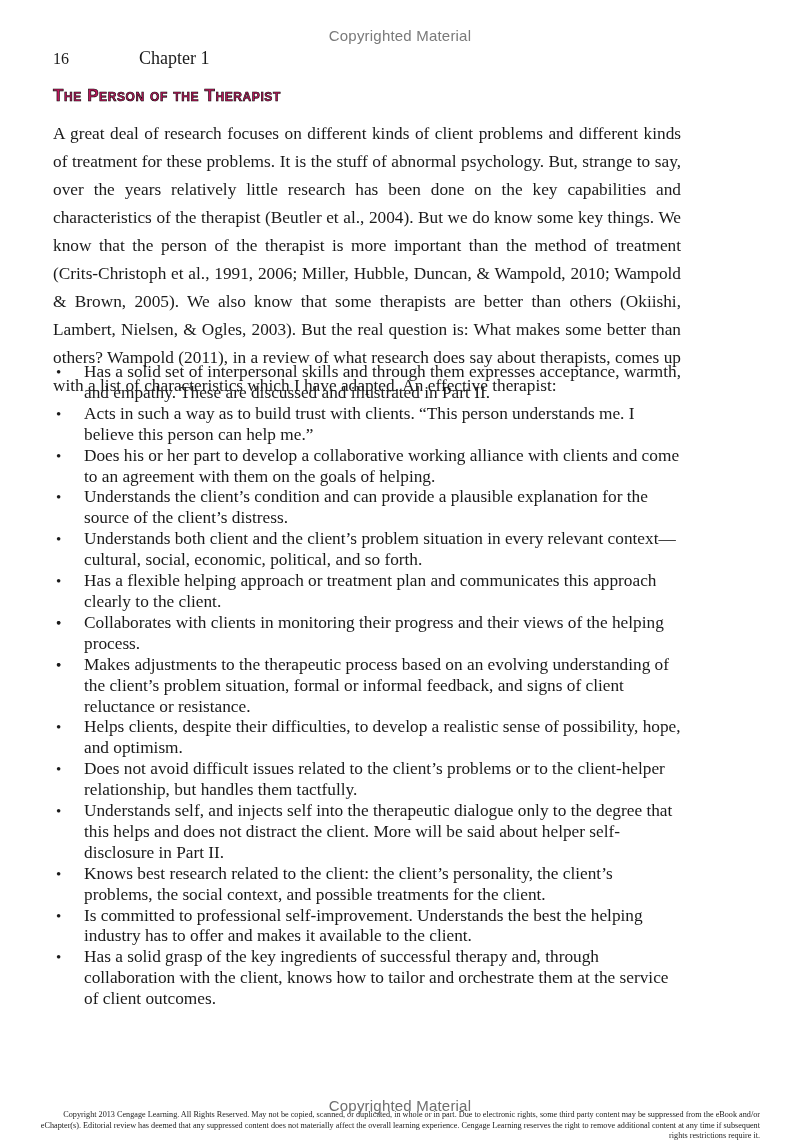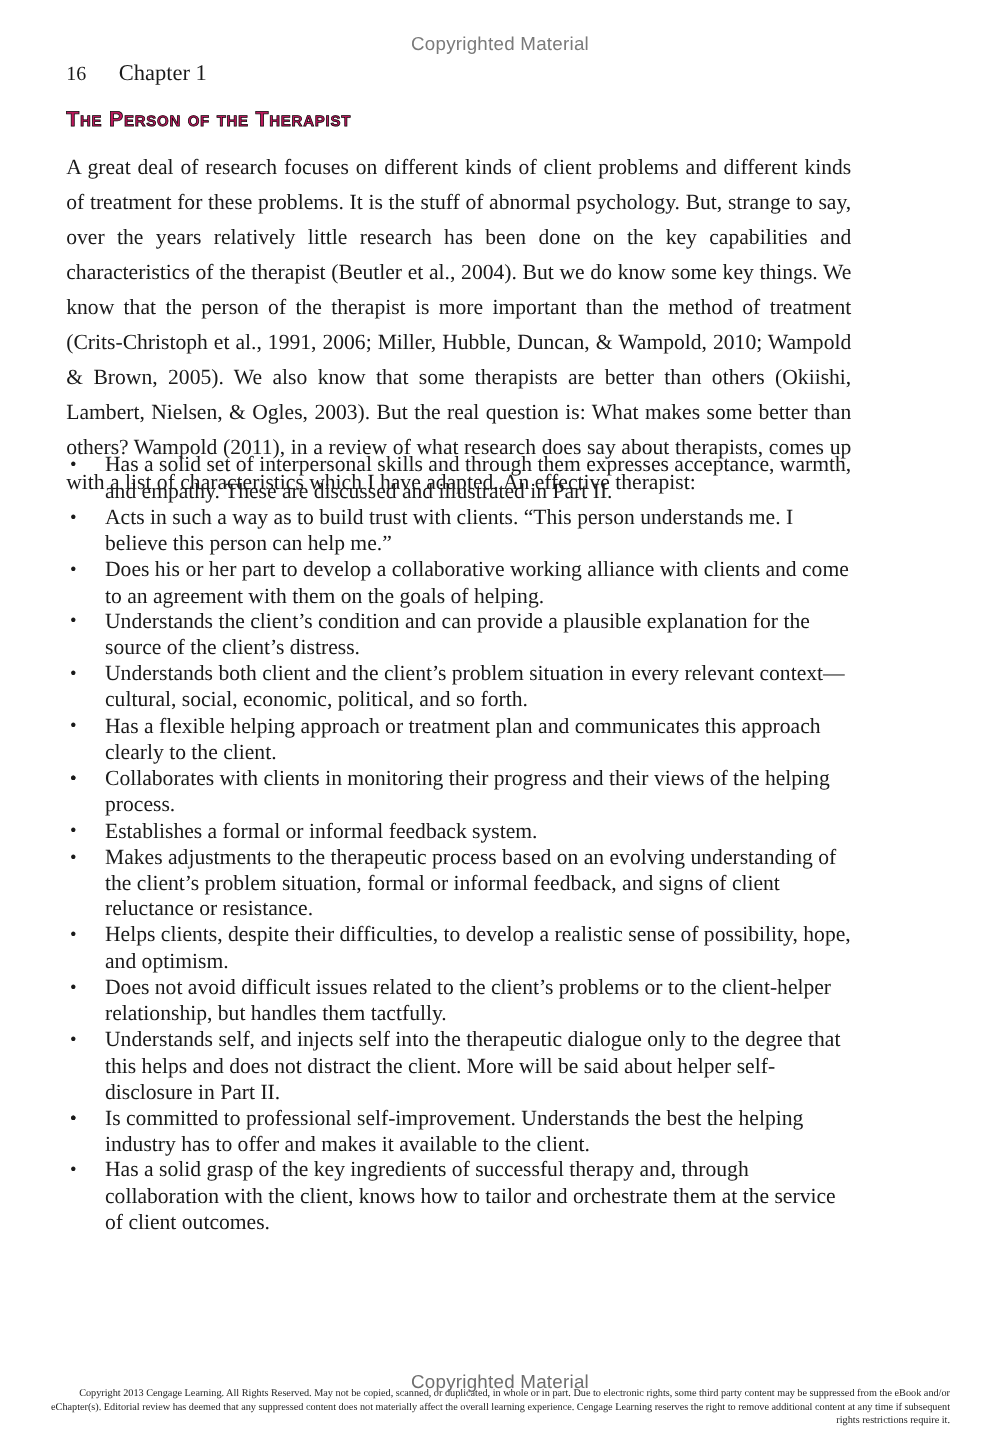--- a/index.html
+++ b/index.html
@@ -28,20 +28,21 @@
     .watermark.top { top: 27px; }
     .watermark.bottom { top: 1097px; font-size: 15px; color: #6e6e6e; }
 
     .running-head {
       position: absolute;
       top: 48px;
       left: 53px;
       display: flex;
       align-items: baseline;
       font-size: 15px;
+      gap: 44px;
     }
     .page-number {
       font-family: "Liberation Serif", serif;
       font-size: 16px;
       width: 42px;
     }
     .chapter-label {
       font-family: Liberation Serif, serif;
       font-size: 18px;
     }
@@ -123,25 +124,25 @@
 
 <ul class="characteristics">
   <li><span class="bullet">•</span><span>Has a solid set of interpersonal skills and through them expresses acceptance, warmth, and empathy. These are discussed and illustrated in Part II.</span></li>
   <li><span class="bullet">•</span><span>Acts in such a way as to build trust with clients. “This person understands me. I believe this person can help me.”</span></li>
   <li><span class="bullet">•</span><span>Does his or her part to develop a collaborative working alliance with clients and come to an agreement with them on the goals of helping.</span></li>
   <li><span class="bullet">•</span><span>Understands the client’s condition and can provide a plausible explanation for the source of the client’s distress.</span></li>
   <li><span class="bullet">•</span><span>Understands both client and the client’s problem situation in every relevant context—cultural, social, economic, political, and so forth.</span></li>
   <li><span class="bullet">•</span><span>Has a flexible helping approach or treatment plan and communicates this approach clearly to the client.</span></li>
   <li><span class="bullet">•</span></li>
   <li><span class="bullet">•</span><span>Collaborates with clients in monitoring their progress and their views of the helping process.</span></li>
-  <li><span class="bullet">•</span><span>Establishes a formal or informal feedback system.</span></li>
+  <li><span class="bullet">•</span></li>
   <li><span class="bullet">•</span><span>Makes adjustments to the therapeutic process based on an evolving under­standing of the client’s problem situation, formal or informal feedback, and signs of client reluctance or resistance.</span></li>
   <li><span class="bullet">•</span><span>Helps clients, despite their difficulties, to develop a realistic sense of possibility, hope, and optimism.</span></li>
   <li><span class="bullet">•</span><span>Does not avoid difficult issues related to the client’s problems or to the client-helper relationship, but handles them tactfully.</span></li>
   <li><span class="bullet">•</span><span>Understands self, and injects self into the therapeutic dialogue only to the degree that this helps and does not distract the client. More will be said about helper self-disclosure in Part II.</span></li>
-  <li><span class="bullet">•</span></li>
+  <li><span class="bullet">•</span><span>Knows best research related to the client: the client’s personality, the client’s problems, the social context, and possible treatments for the client.</span></li>
   <li><span class="bullet">•</span><span>Is committed to professional self-improvement. Understands the best the helping industry has to offer and makes it available to the client.</span></li>
   <li><span class="bullet">•</span><span>Has a solid grasp of the key ingredients of successful therapy and, through collaboration with the client, knows how to tailor and orchestrate them at the service of client outcomes.</span></li>
 </ul>
 
 <div class="footer-legal">Copyright 2013 Cengage Learning. All Rights Reserved. May not be copied, scanned, or duplicated, in whole or in part. Due to electronic rights, some third party content may be suppressed from the eBook and/or eChapter(s). Editorial review has deemed that any suppressed content does not materially affect the overall learning experience. Cengage Learning reserves the right to remove additional content at any time if subsequent rights restrictions require it.</div>
 
 <div class="watermark bottom">Copyrighted Material</div>
 
 </body></html>

